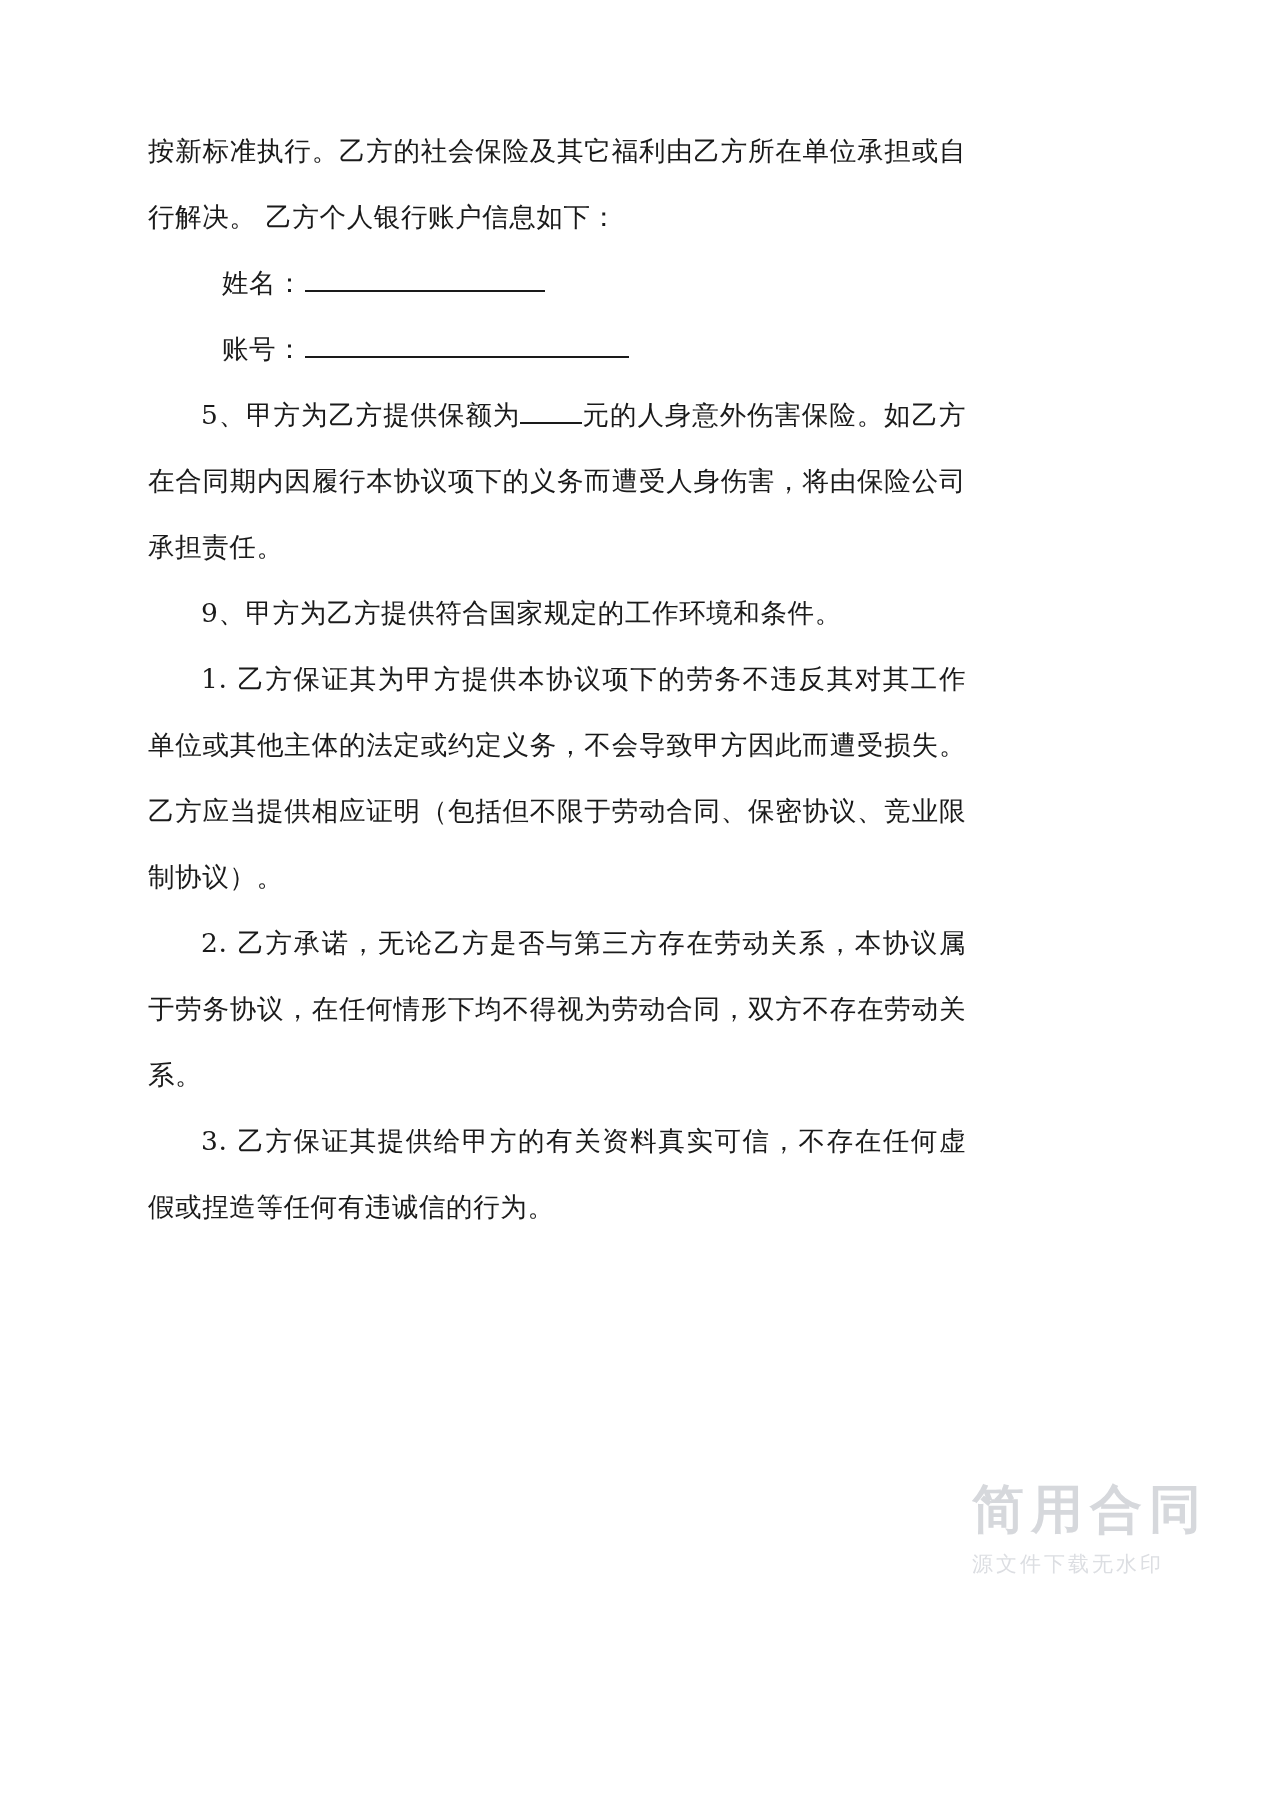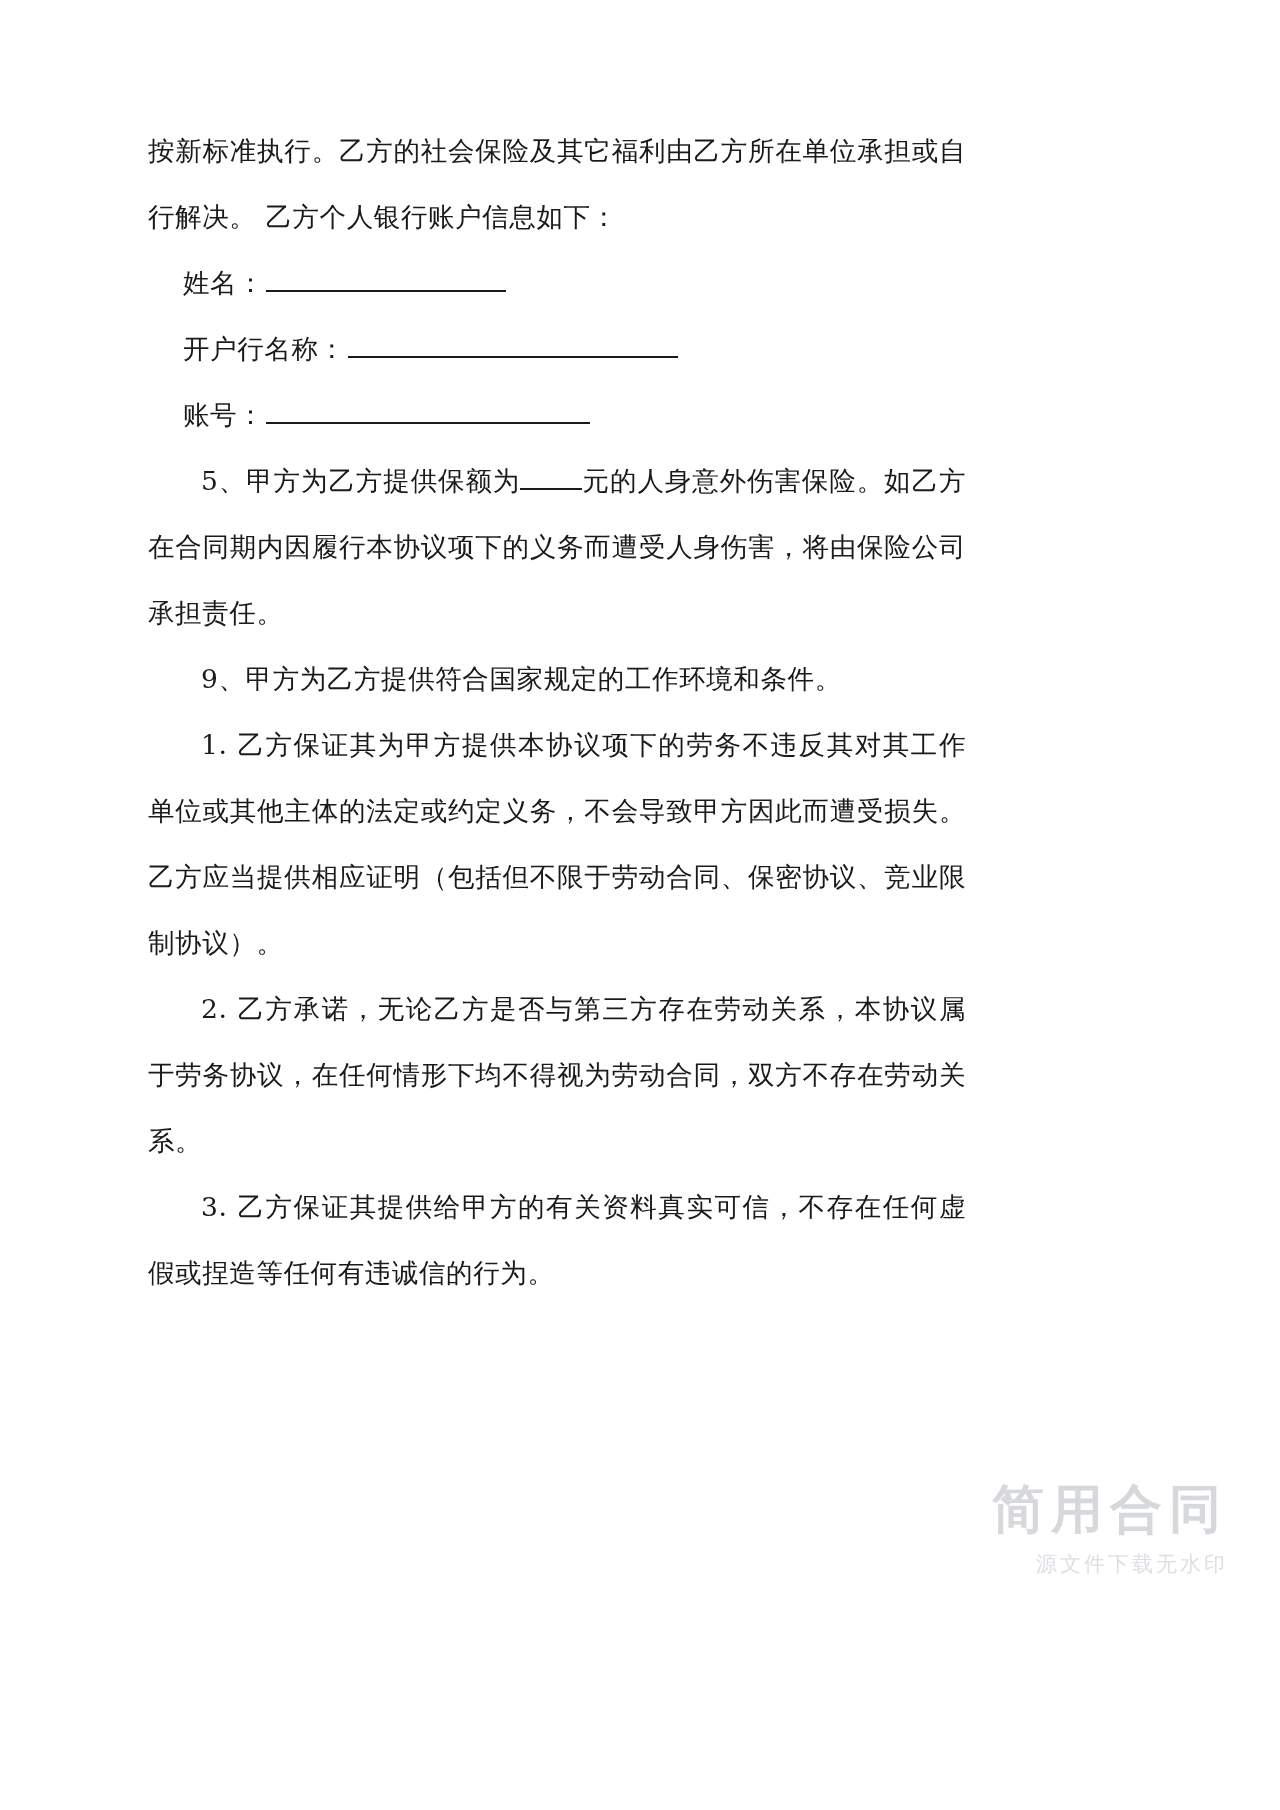--- a/index.html
+++ b/index.html
@@ -42,44 +42,44 @@
   .field-line {
     font-size: 26.5px;
     line-height: 66px;
     color: #1a1a1a;
     margin: 0;
     white-space: nowrap;
     letter-spacing: 0.6px;
   }
   .field-line .lbl {
     display: inline-block;
-    margin-left: 35px;
+    margin-left: 74px;
   }
   .blank {
     display: inline-block;
     border-bottom: 2.2px solid #1a1a1a;
     vertical-align: baseline;
     height: 1.05em;
     margin: 0 2px;
   }
   .blank-name { width: 240px; }
   .blank-bank { width: 330px; }
   .blank-acct { width: 324px; }
   .blank-inline {
     display: inline-block;
     border-bottom: 2.2px solid #1a1a1a;
     width: 62px;
     height: 1.0em;
     vertical-align: baseline;
   }
   .watermark {
     position: absolute;
-    right: 52px;
+    right: 72px;
     bottom: 232px;
-    text-align: right;
+    text-align: left;
     pointer-events: none;
     user-select: none;
   }
   .wm-main {
     font-family: "DejaVu Sans", "Liberation Sans", sans-serif;
     font-size: 52px;
     font-weight: 700;
     letter-spacing: 7px;
     color: #d6d8dc;
     line-height: 1.1;
@@ -101,23 +101,20 @@
 <div class="page">
 
   <div class="doc-body">
 
     <p class="para">按新标准执行。乙方的社会保险及其它福利由乙方所在单位承担或自行解决。 乙方个人银行账户信息如下：</p>
 
     <div class="field-line">
       <span class="lbl">姓名：</span><span class="blank blank-name"></span>
     </div>
 
-    <div class="field-line">
-      <span class="lbl">开户行名称：</span><span class="blank blank-bank"></span>
-    </div>
 
     <div class="field-line">
       <span class="lbl">账号：</span><span class="blank blank-acct"></span>
     </div>
 
 
     <p class="para indent"><span>5、甲方为乙方提供保额为</span><span class="blank-inline"></span><span>元的人身意外伤害保险。如乙方在合同期内因履行本协议项下的义务而遭受人身伤害，将由保险公司承担责任。</span></p>
 
     <p class="para indent">9、甲方为乙方提供符合国家规定的工作环境和条件。</p>
 

